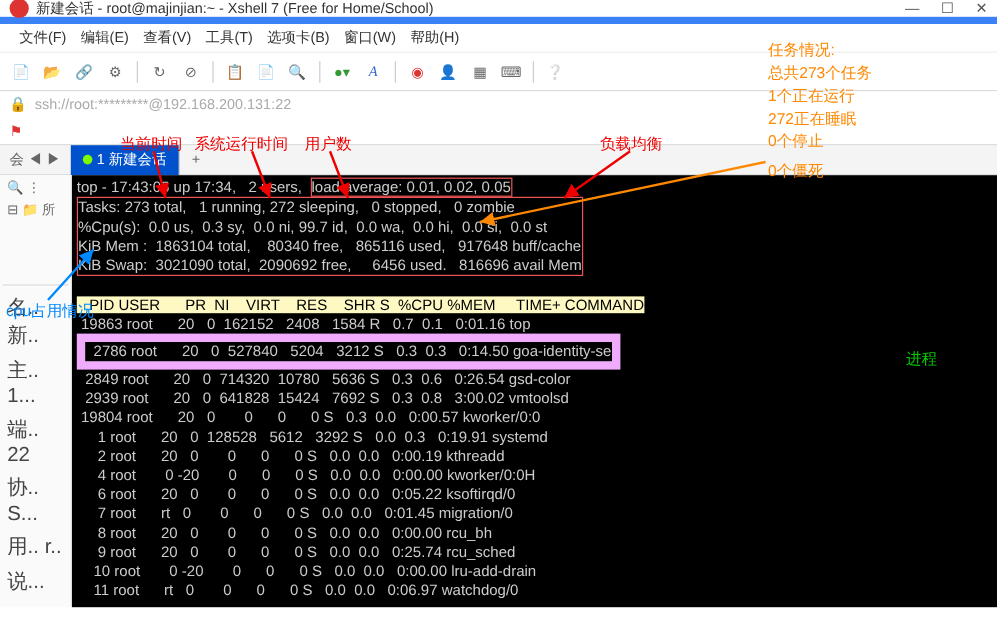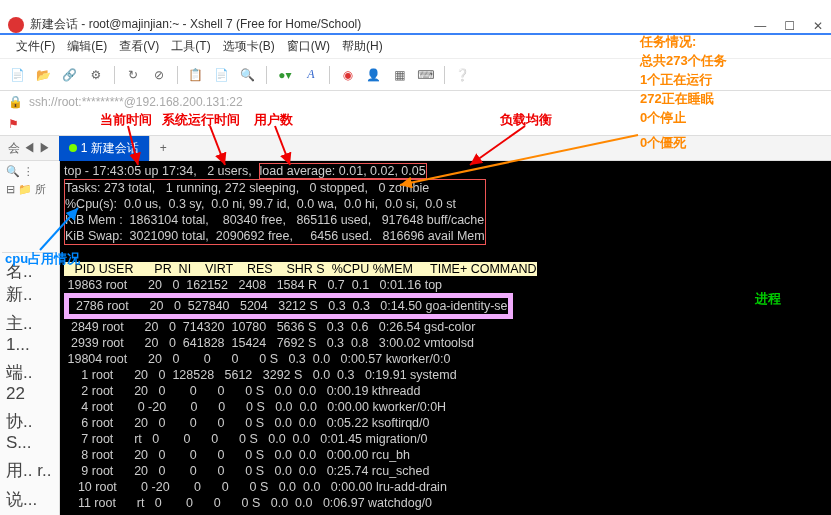--- a/index.html
+++ b/index.html
@@ -1,17 +1,17 @@
 <!DOCTYPE html>
 <html><head>
 <meta charset="utf-8">
 <style>
 *{margin:0;padding:0;box-sizing:border-box;font-family:"Microsoft YaHei",sans-serif}
 body{width:831px;height:515px;background:#fff;overflow:hidden;position:relative;font-size:12px}
-.titlebar{height:35px;display:flex;align-items:flex-end;padding:0 8px;border-bottom:2px solid #3b82f6}
+.titlebar{height:20px;display:flex;align-items:center;padding:0 8px;border-bottom:6px solid #3b82f6}
 .titlebar .icon{width:16px;height:16px;background:#d33;border-radius:50%;margin-right:6px}
 .titlebar .title{flex:1;color:#333}
 .winbtns{display:flex;gap:18px;color:#555}
 .winbtns span{cursor:pointer}
 .menubar{height:24px;display:flex;align-items:center;padding:0 12px;gap:4px;color:#333;border-bottom:1px solid #eee}
 .menubar span{padding:2px 4px}
 .toolbar{height:32px;display:flex;align-items:center;padding:0 8px;gap:6px;border-bottom:1px solid #ddd}
 .tbtn{width:20px;height:20px;display:flex;align-items:center;justify-content:center;color:#666}
 .tbtn.red{color:#d33}
 .tbtn.green{color:#393}
@@ -25,23 +25,23 @@
 .tab-dot{width:8px;height:8px;background:#7cfc00;border-radius:50%}
 .tab-plus{padding:0 10px;color:#666;border-left:1px solid #ccc;height:100%;display:flex;align-items:center}
 .mainrow{display:flex;height:360px}
 .sidebar{width:60px;border-right:1px solid #ddd;background:#fafafa;padding:2px;position:relative}
 .sidebar-top{height:90px;border-bottom:1px solid #ddd;font-size:11px;color:#666}
 .sb-row{padding:2px 4px;white-space:nowrap}
 .sidebar-labels{padding-top:4px}
 .sidebar-labels div{padding:3px 4px;color:#444;font-size:17px}
 .terminal{flex:1;background:#000;color:#ccc;font-family:Consolas,monospace;font-size:12.5px;line-height:16px;padding:2px 4px;white-space:pre;overflow:hidden}
 .box-red{border:1px solid #e55}
-.box-green{border:5px solid #f0abfc}
+.box-green{border:7px solid #f0abfc}
 .hdr-row{background:#fef9c3;color:#000}
-.annot{position:absolute;font-weight:bold;font-size:13px;pointer-events:none;z-index:50}
+.annot{position:absolute;font-weight:normal;font-size:13px;pointer-events:none;z-index:50}
 .annot.red{color:#e00}
 .annot.orange{color:#f80}
 .annot.blue{color:#08f}
 .annot.green{color:#0c0}
 .arrow{position:absolute;pointer-events:none;z-index:49}
 </style>
 </head>
 <body>
 
 <div class="titlebar">

